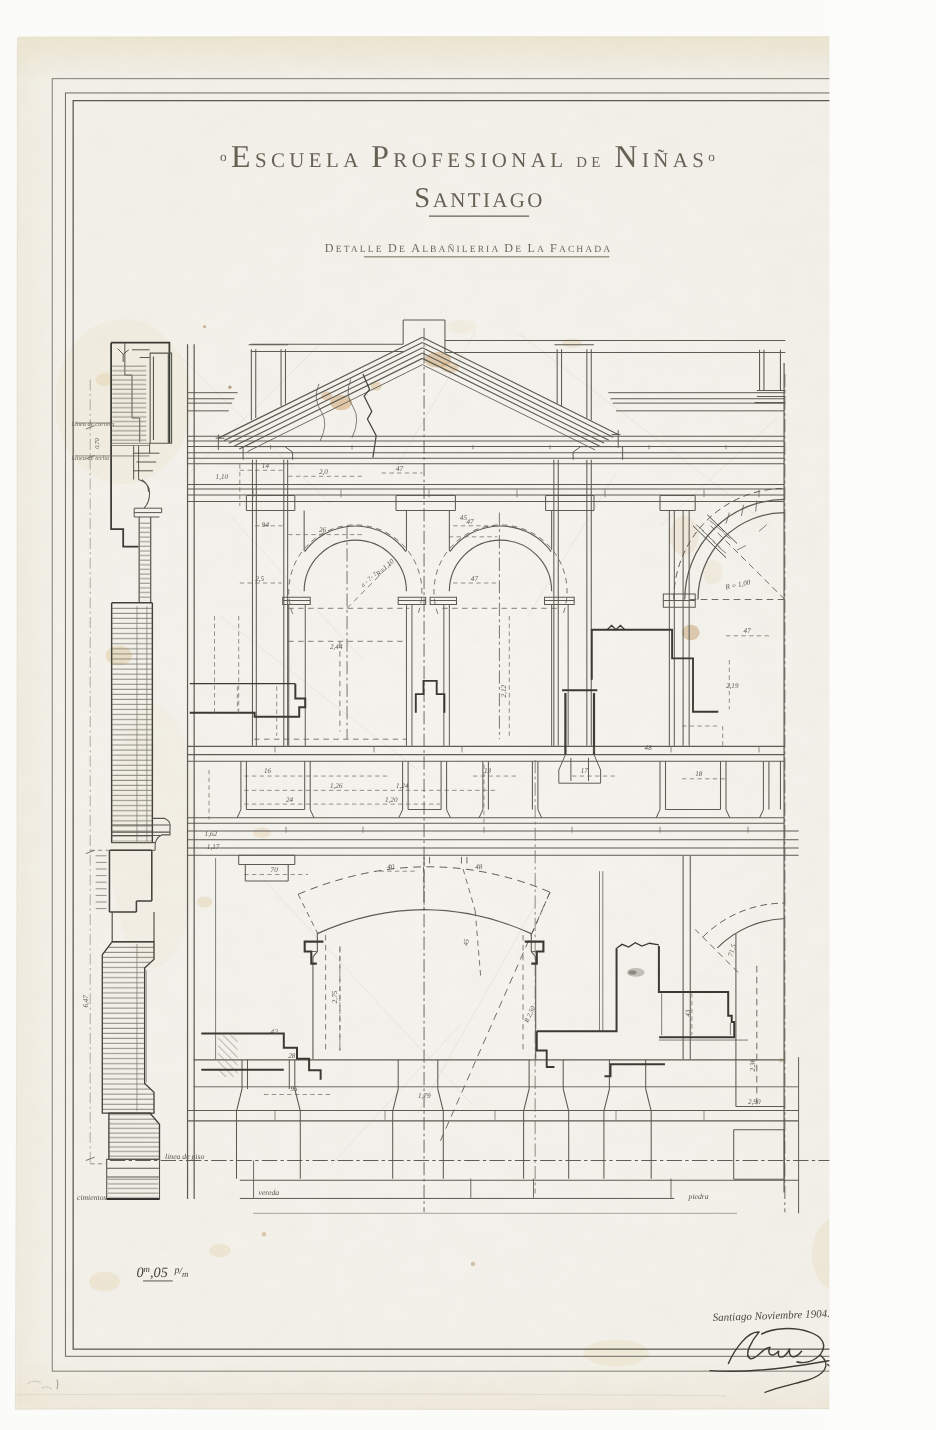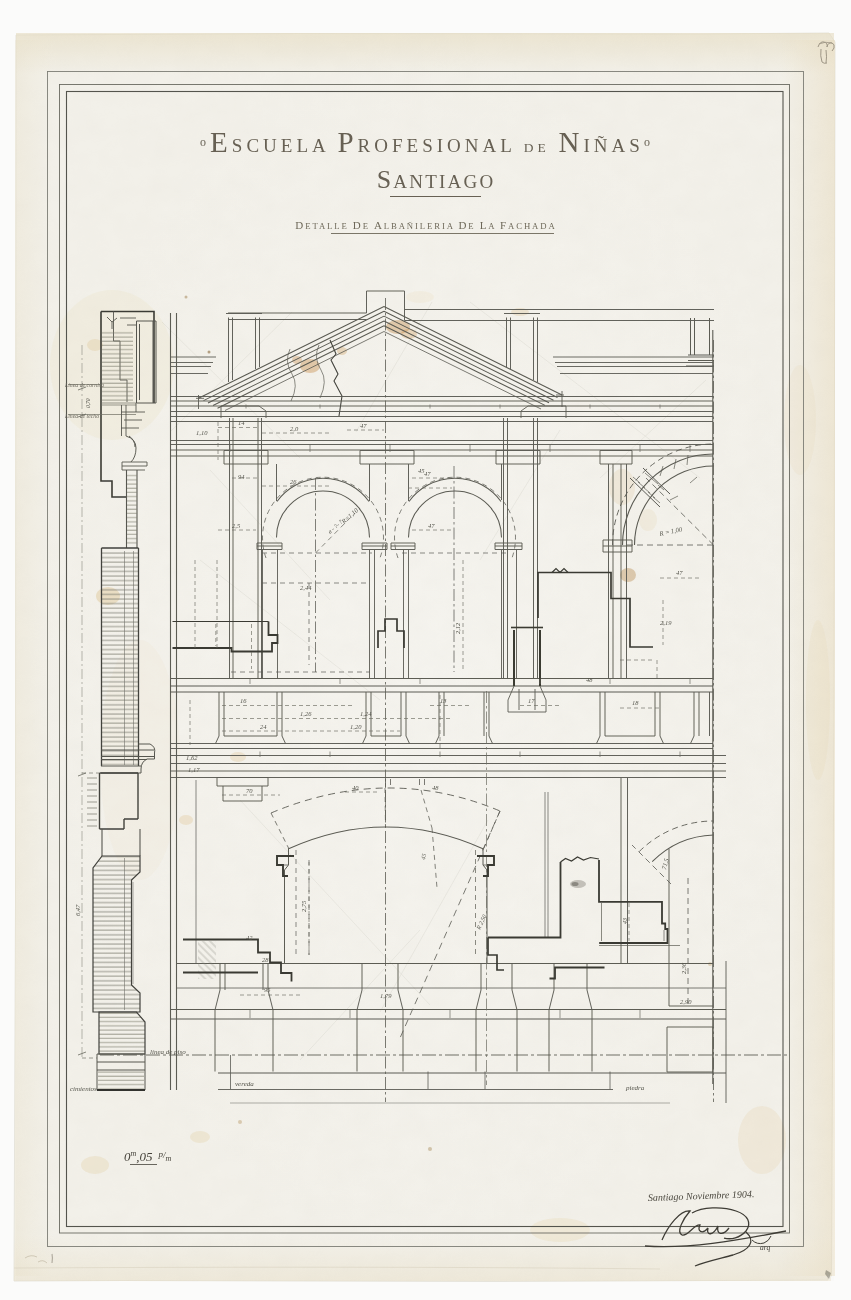--- a/index.html
+++ b/index.html
@@ -1,16 +1,16 @@
 <!DOCTYPE html>
 <html><head>
 <meta charset="utf-8">
 <style>
 html,body{margin:0;padding:0;background:#fcfcfb;}
-#page{position:relative;width:851px;height:1300px;overflow:hidden;font-family:"Liberation Serif",serif;}
+#page{position:relative;width:754px;height:1300px;overflow:hidden;font-family:"Liberation Serif",serif;}
 svg{position:absolute;top:0;left:0;}
 </style>
 </head>
 <body>
 <div id="page">
 <svg width="851" height="1300" viewBox="0 0 851 1300">
 <defs>
 <linearGradient id="topband" x1="0" y1="0" x2="0" y2="1">
 <stop offset="0" stop-color="#e7ddc1" stop-opacity="0.6"></stop>
 <stop offset="1" stop-color="#e7ddc1" stop-opacity="0"></stop>

